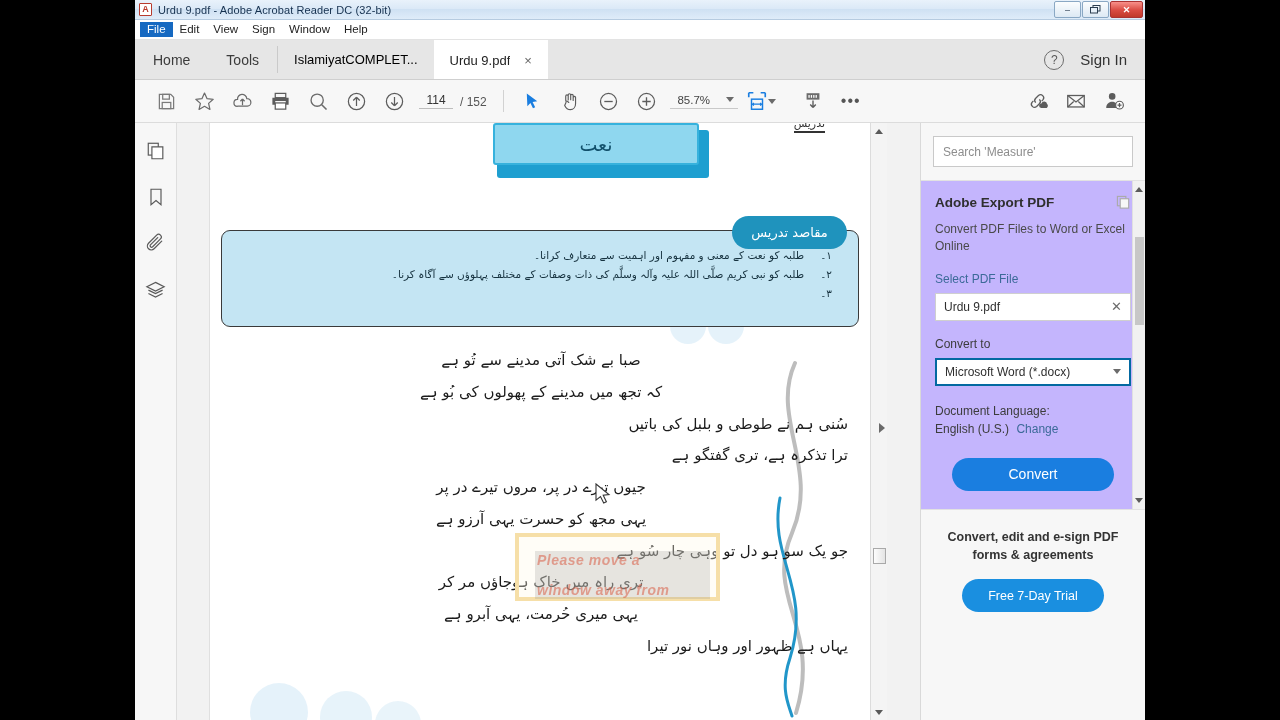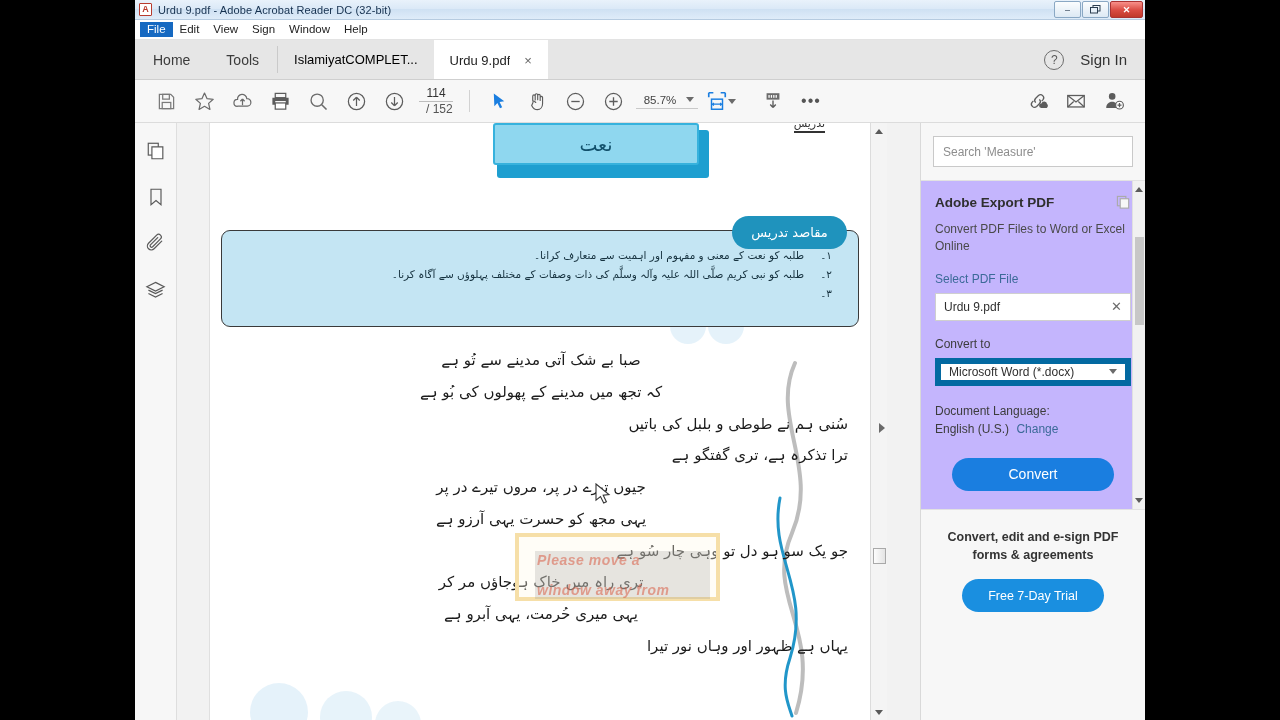--- a/index.html
+++ b/index.html
@@ -77,29 +77,29 @@
   
   .toolbar {
     height:43px; background:#f7f7f7; border-bottom:1px solid #dcdcdc;
     display:flex; align-items:center; padding:0 12px; gap:0;
   }
   .tbtn {
     width:38px; height:32px; display:flex; align-items:center; justify-content:center;
     color:#5c5c5c;
   }
   .tbtn svg { display:block; }
-  .pagebox { display:flex; align-items:flex-start; margin:4px 6px; font-size:12px; color:#444;flex-direction:column; }
+  .pagebox { display:flex; align-items:flex-end; margin:4px 6px; font-size:12px; color:#444; }
   .pagenum {
     width:34px; text-align:center; border-bottom:1px solid #bdbdbd;
     padding-bottom:1px; color:#333;
   }
   .pagetotal { margin-left:7px; color:#555; }
   .vsep { width:1px; height:22px; background:#d2d2d2; margin:0 10px; }
   .zoombox {
-    display:flex; align-items:center; gap:6px; margin:0 4px;
+    display:flex; align-items:center; gap:12px; margin:0 4px;
     border-bottom:1px solid #c9c9c9; padding:0 4px 2px 4px;
   }
   .zoomval { font-size:11.5px; color:#444; width:40px; text-align:center; }
   .caret { width:0;height:0;border-left:4px solid transparent;border-right:4px solid transparent;border-top:5px solid #6b6b6b; }
   .tb-right { margin-left:auto; display:flex; align-items:center; }
 
   
   .workarea { display:flex; height:calc(720px - 20px - 20px - 40px - 43px); }
 
   
@@ -215,21 +215,21 @@
   .card-sub { font-size:12px; color:#4a4a4a; line-height:1.45; margin-top:7px; }
   .field-label { font-size:12px; color:#3c6a99; margin-top:16px; }
   .field-label.plain { color:#3c3c3c; }
   .input-row {
     margin-top:7px; height:28px; background:#fff; border:1px solid #cfcfcf;
     display:flex; align-items:center; justify-content:space-between; padding:0 8px;
     font-size:12px; color:#2f2f2f;
   }
   .input-row .x { color:#6b6b6b; font-size:13px; }
   .sel-row {
-    margin-top:7px; height:28px; background:#fff; border:6px solid #0369a1;
+    margin-top:7px; height:28px; background:#fff; border:2px solid #0369a1;
     display:flex; align-items:center; justify-content:space-between; padding:0 8px;
     font-size:12px; color:#2f2f2f;
   }
   .chev { width:0;height:0;border-left:4px solid transparent;border-right:4px solid transparent;border-top:5px solid #6b6b6b; }
   .lang-label { font-size:12px; color:#3c3c3c; margin-top:18px; }
   .lang-val { font-size:12px; color:#3c3c3c; margin-top:4px; }
   .lang-val a { color:#3c6a99; text-decoration:none; margin-left:4px; }
   .btn-primary {
     margin:22px auto 0 auto; width:162px; height:33px; border-radius:17px;
     background:#1a7ee0; color:#fff; font-size:14px;

